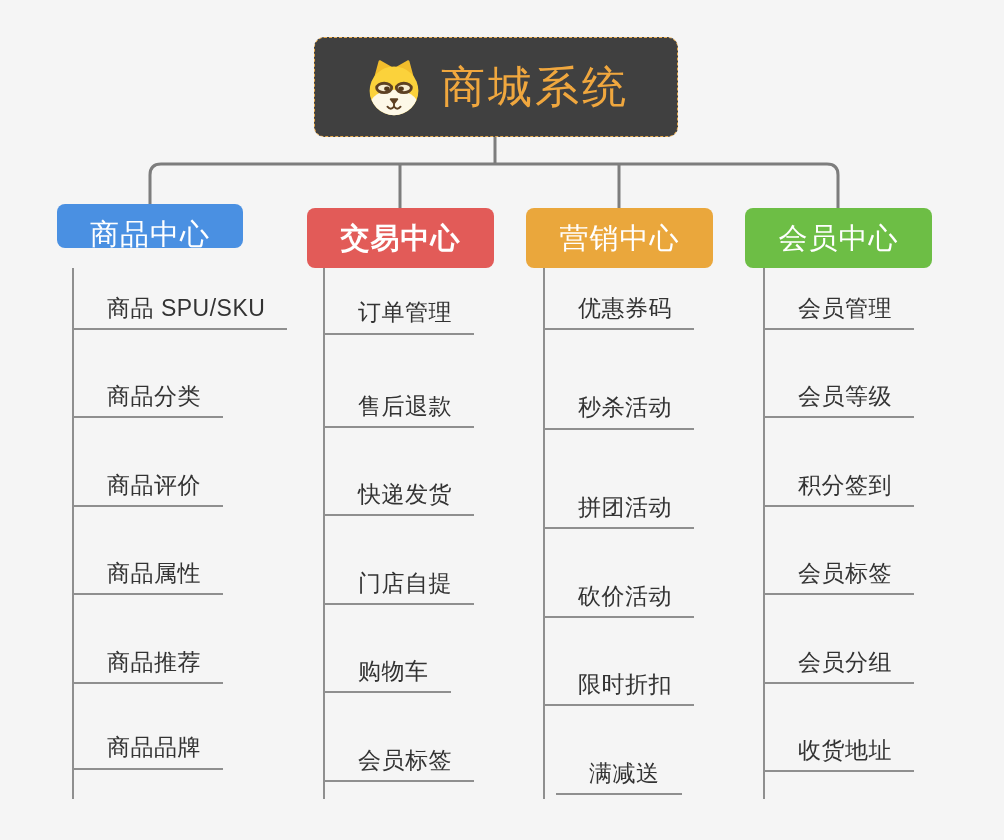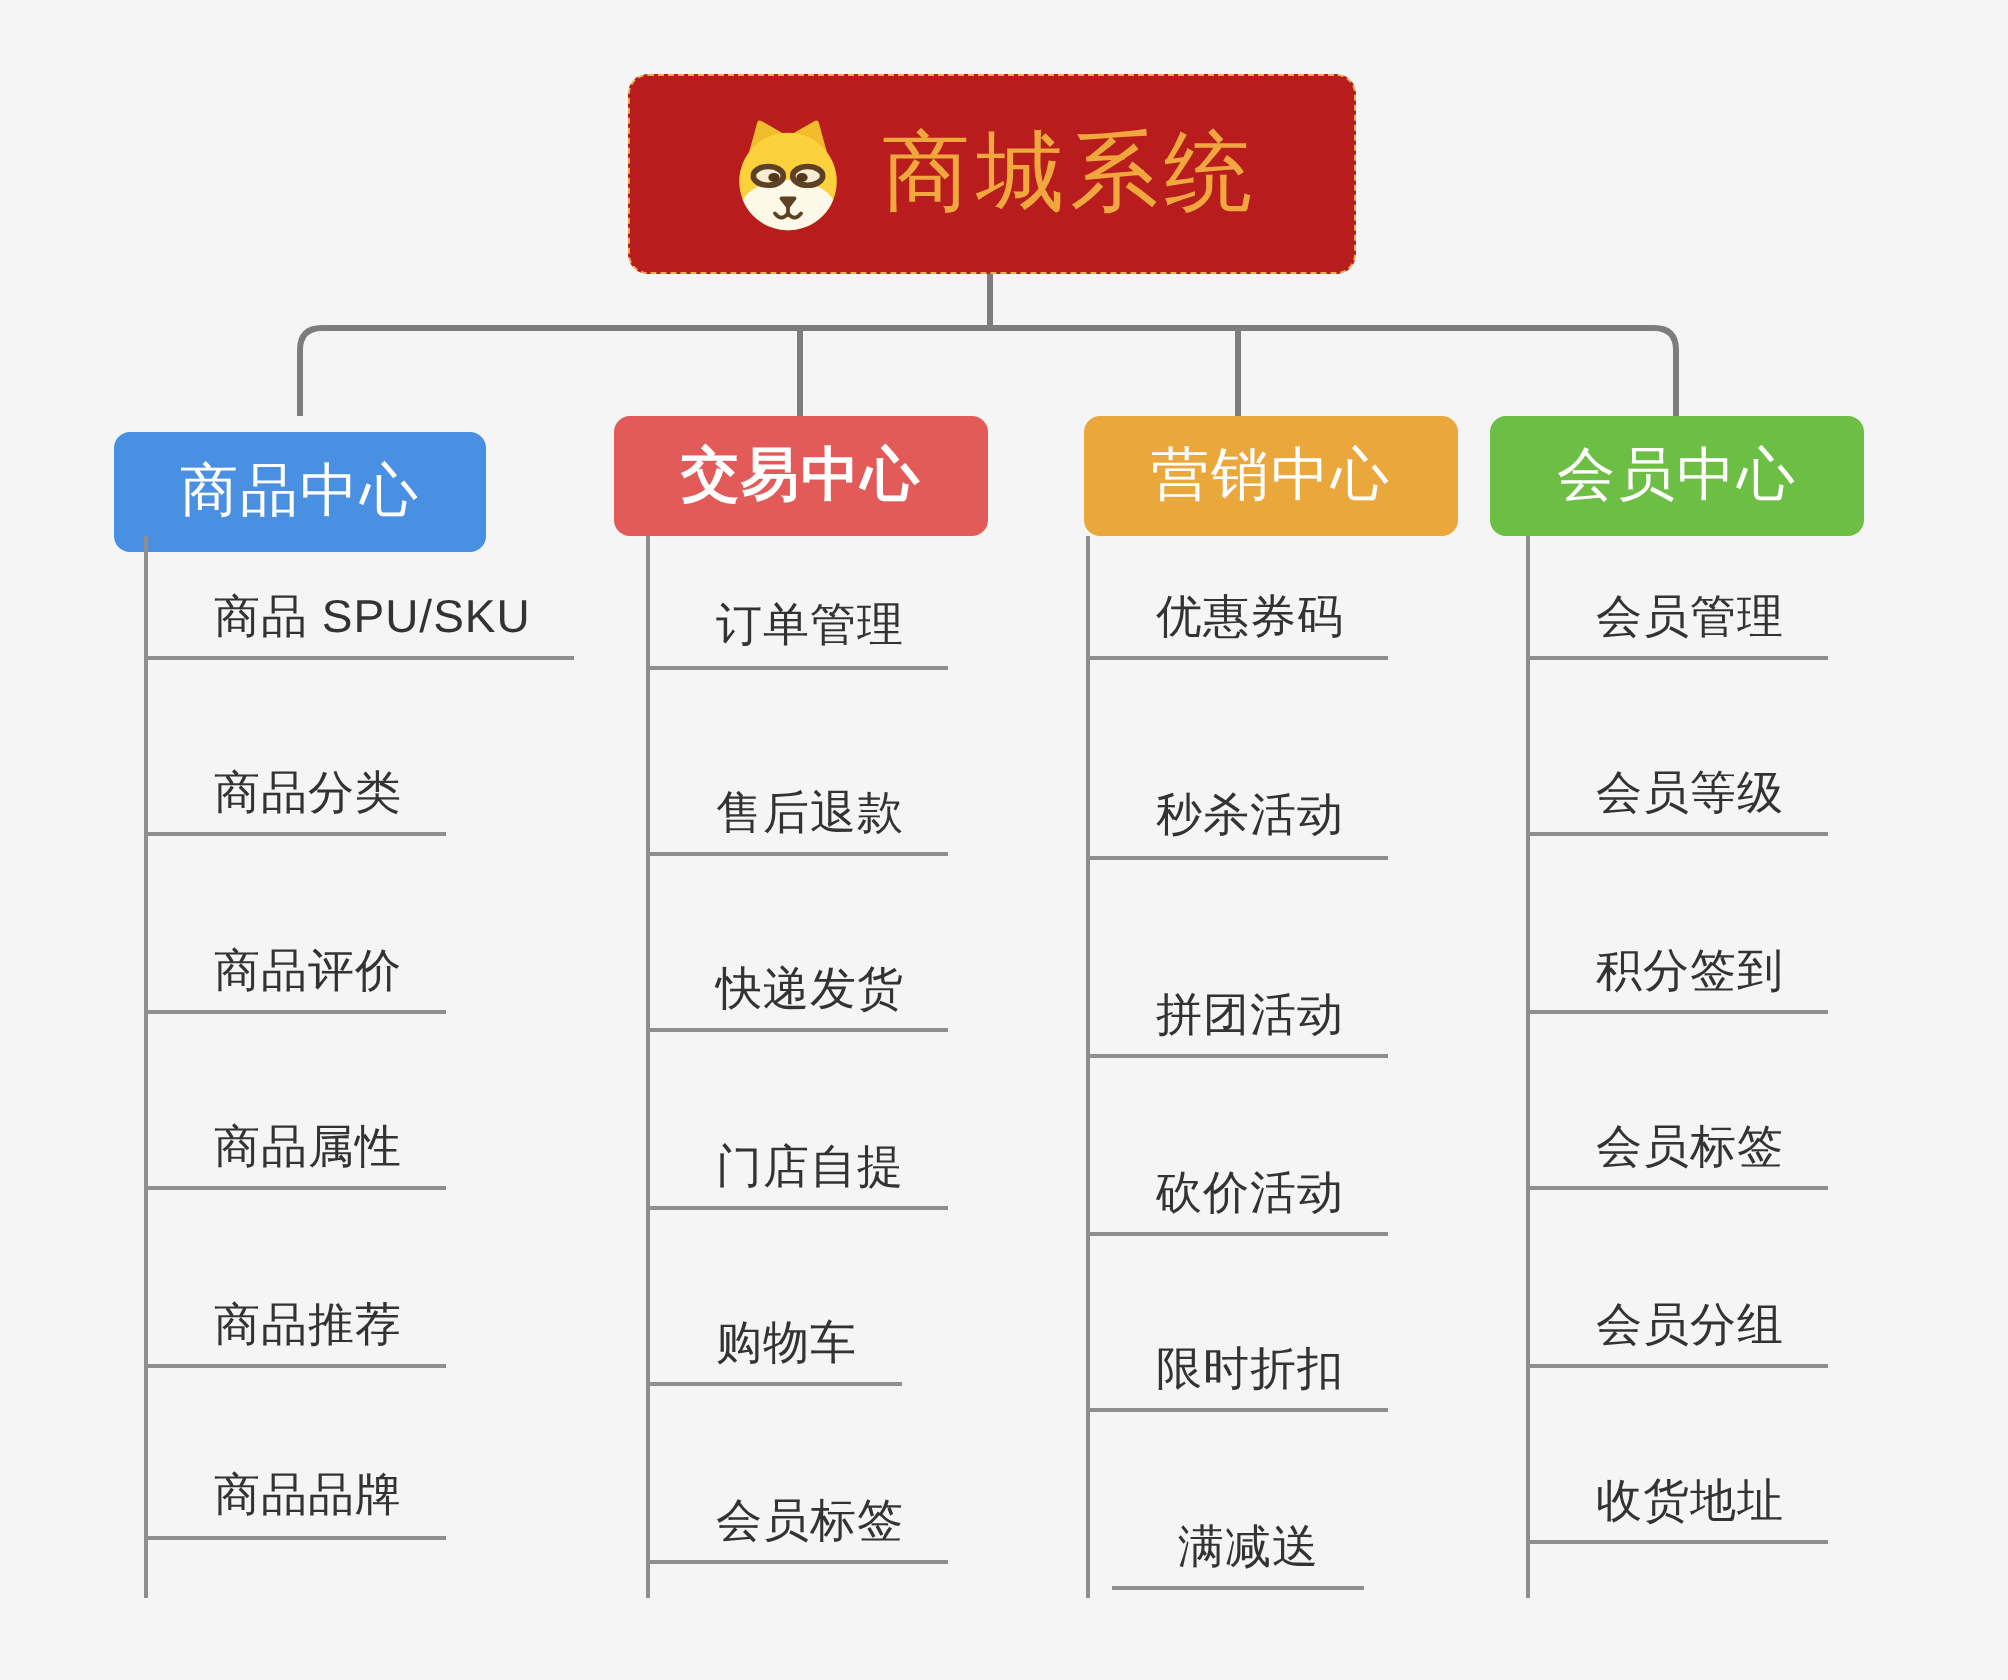--- a/index.html
+++ b/index.html
@@ -16,21 +16,21 @@
     background:var(--bg);
     font-family:"Liberation Sans","DejaVu Sans",sans-serif;
     position:relative;
   }
   .canvas{position:absolute;inset:0;width:1004px;height:840px;}
   svg.connectors{position:absolute;left:0;top:0;pointer-events:none;}
   .connector-path{fill:none;stroke:var(--connector);stroke-width:3;}
 
   .root-node{
     position:absolute;left:314px;top:37px;width:364px;height:100px;
-    background:#b91c1c;border:1px dashed var(--root-border);border-radius:10px;
+    background:#404040;border:1px dashed var(--root-border);border-radius:10px;
     display:flex;align-items:center;justify-content:center;gap:16px;
     cursor:pointer;
   }
   .root-title{
     font-size:44px;letter-spacing:3px;color:var(--root-accent);
     white-space:nowrap;line-height:1;
   }
   .shiba{width:62px;height:60px;flex:0 0 auto;}
 
   .branch-header{
@@ -76,21 +76,21 @@
       <ellipse cx="24.5" cy="33.8" rx="3" ry="2.4" fill="#54381c"></ellipse>
       <ellipse cx="39.5" cy="33.8" rx="3" ry="2.4" fill="#54381c"></ellipse>
       <polygon points="28.5,45 35.5,45 32,49.5" fill="#5e4123" stroke="#5e4123" stroke-width="2" stroke-linejoin="round"></polygon>
       <path d="M32,49.5 V53" stroke="#5e4123" stroke-width="2" stroke-linecap="round" fill="none"></path>
       <path d="M25,53 Q28.5,57.5 32,53 Q35.5,57.5 39,53" stroke="#5e4123" stroke-width="2" stroke-linecap="round" fill="none"></path>
     </svg>
     <span class="root-title">商城系统</span>
   </div>
 
   <div id="branches">
-      <div class="branch-header" style="left: 57px; top: 216px; width: 186px; height: 60px; line-height: 60px; background: rgb(74, 144, 226);">商品中心</div>
+      <div class="branch-header" style="left: 57px; top: 204px; width: 186px; height: 44px; line-height: 60px; background: rgb(74, 144, 226);">商品中心</div>
       <div class="branch-items" style="left: 72px; top: 268px; height: 531px;">
         <div class="leaf-slot" style="height: 88.5px;">
           <div class="leaf-label">商品 SPU/SKU</div>
         </div>
         <div class="leaf-slot" style="height: 88.5px;">
           <div class="leaf-label">商品分类</div>
         </div>
         <div class="leaf-slot" style="height: 88.5px;">
           <div class="leaf-label">商品评价</div>
         </div>
@@ -118,21 +118,21 @@
         <div class="leaf-slot" style="height: 88.5px;">
           <div class="leaf-label">门店自提</div>
         </div>
         <div class="leaf-slot" style="height: 88.5px;">
           <div class="leaf-label">购物车</div>
         </div>
         <div class="leaf-slot" style="height: 88.5px;">
           <div class="leaf-label">会员标签</div>
         </div>
       </div>
-      <div class="branch-header" style="left: 542px; top: 208px; width: 187px; height: 60px; line-height: 60px; background: rgb(234, 167, 60);">营销中心</div>
+      <div class="branch-header" style="left: 526px; top: 208px; width: 187px; height: 60px; line-height: 60px; background: rgb(234, 167, 60);">营销中心</div>
       <div class="branch-items" style="left: 543px; top: 268px; height: 531px;">
         <div class="leaf-slot" style="height: 88.5px;">
           <div class="leaf-label">优惠券码</div>
         </div>
         <div class="leaf-slot" style="height: 111px;">
           <div class="leaf-label">秒杀活动</div>
         </div>
         <div class="leaf-slot" style="height: 88.5px;">
           <div class="leaf-label">拼团活动</div>
         </div>

